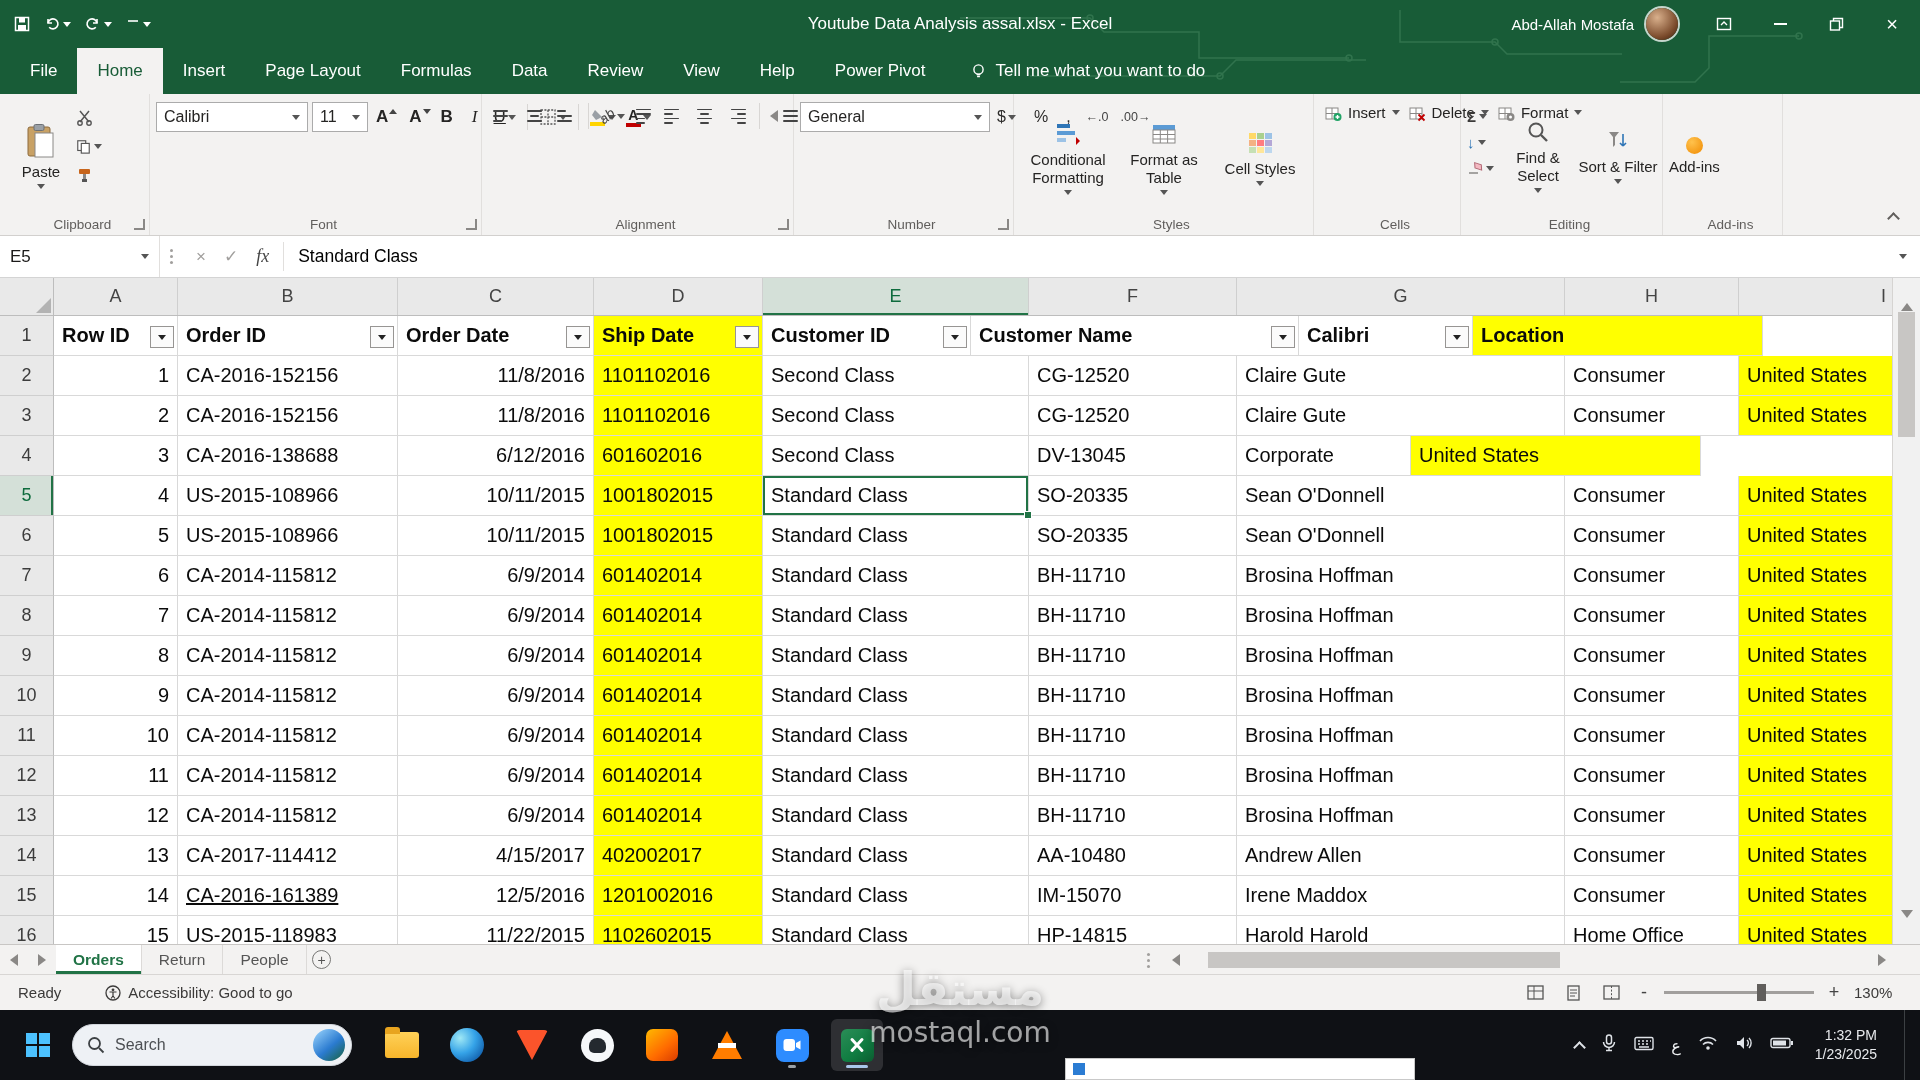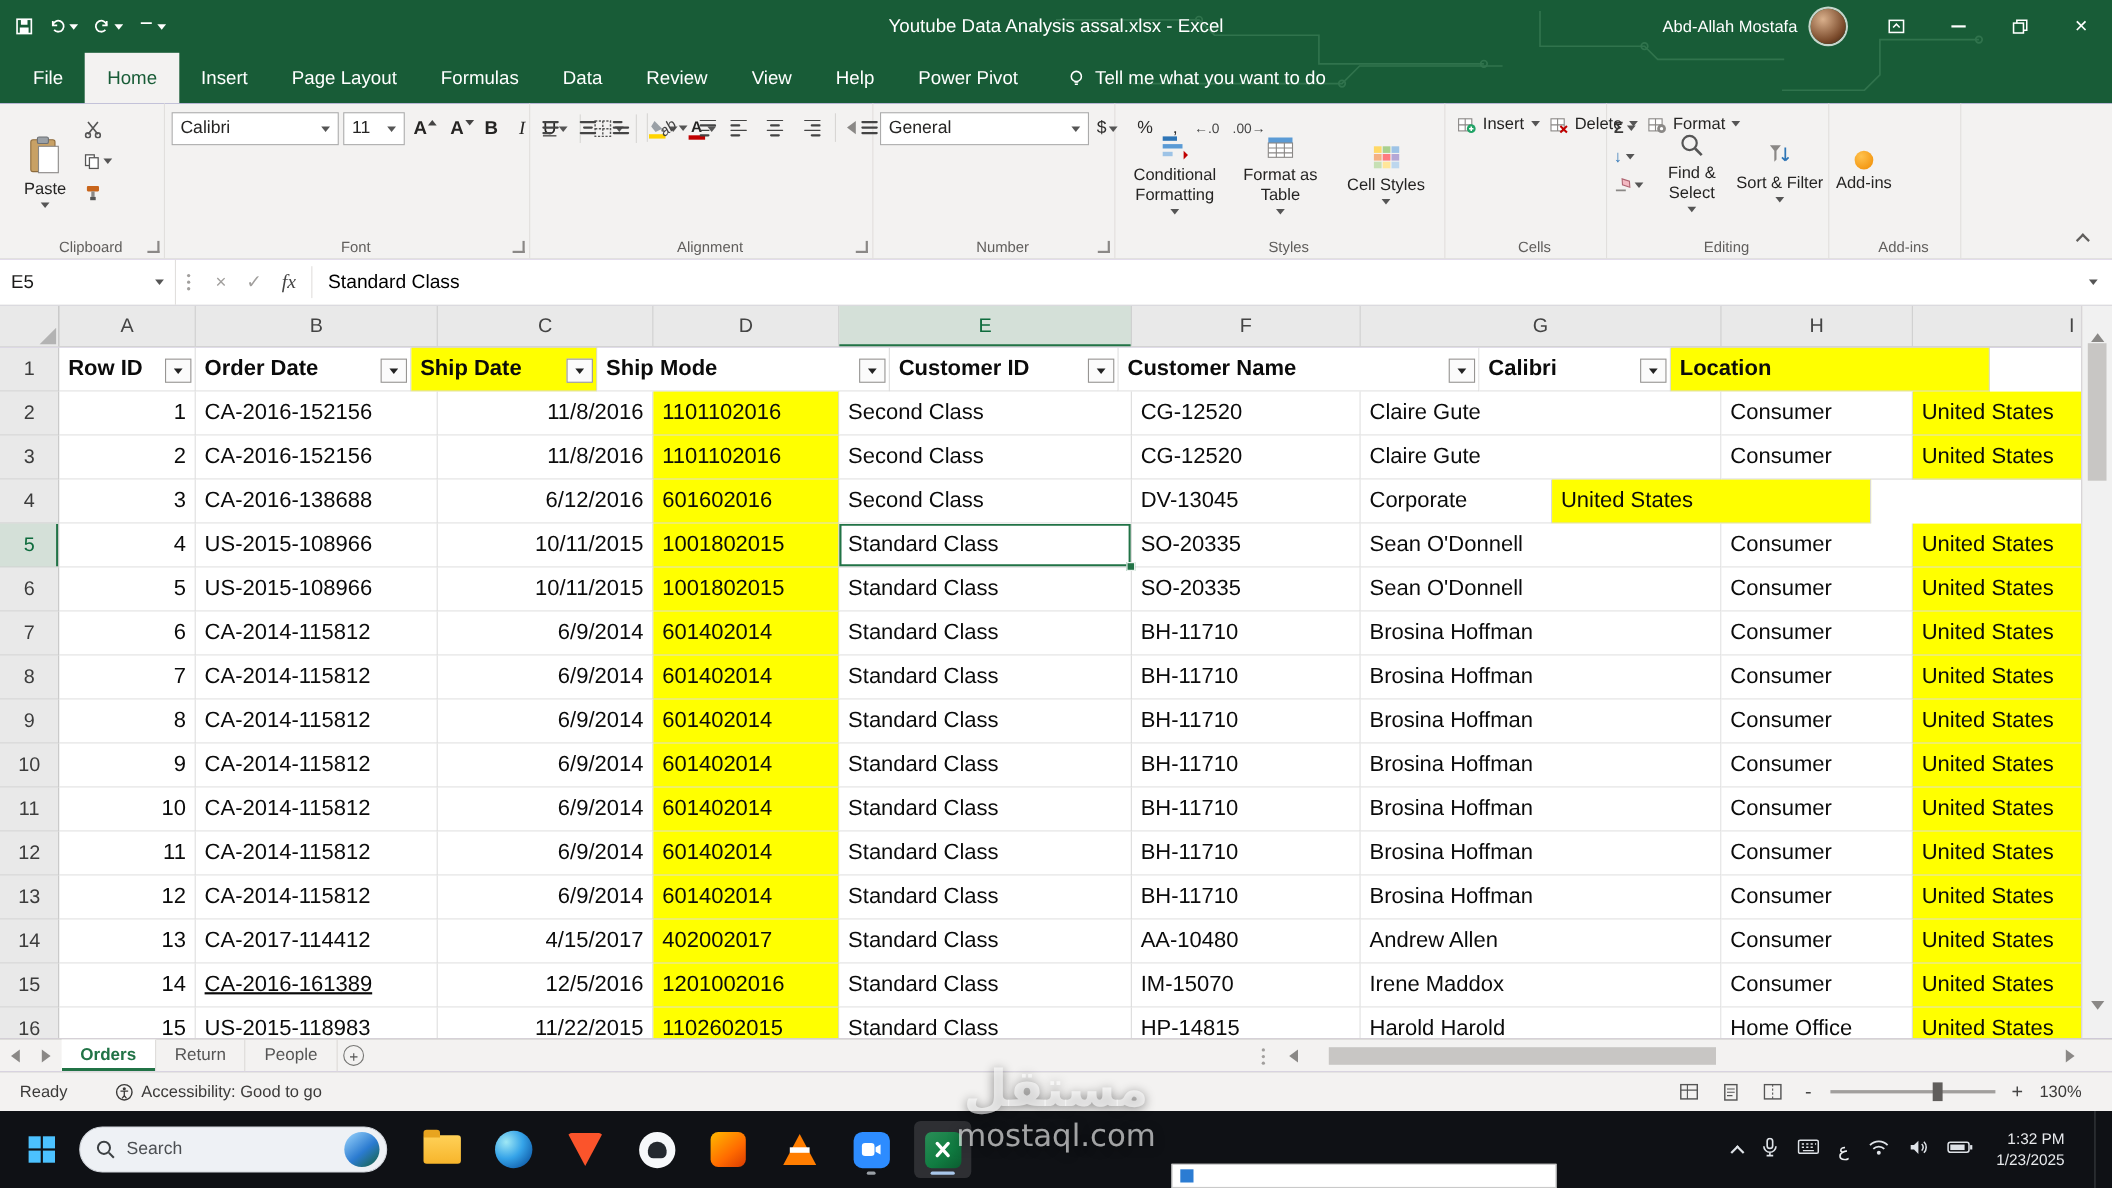--- a/index.html
+++ b/index.html
@@ -647,34 +647,34 @@
 
   <div class="gridwrap">
       <div class="grow">
         <div class="rnum">1</div>
         <div class="gcell head" style="width: 124px;">
           <span>Row ID</span>
           <span class="filterbtn">
             <i class="dda"></i>
           </span>
         </div>
+        <div class="gcell head" style="width: 220px;">
+          <span>Order ID</span>
+          <span class="filterbtn">
+            <i class="dda"></i>
+          </span>
+        </div>
         <div class="gcell head" style="width: 196px;">
           <span>Order Date</span>
           <span class="filterbtn">
             <i class="dda"></i>
           </span>
         </div>
         <div class="gcell yellow head" style="width: 169px;">
           <span>Ship Date</span>
-          <span class="filterbtn">
-            <i class="dda"></i>
-          </span>
-        </div>
-        <div class="gcell head" style="width: 266px;">
-          <span>Ship Mode</span>
           <span class="filterbtn">
             <i class="dda"></i>
           </span>
         </div>
         <div class="gcell head" style="width: 208px;">
           <span>Customer ID</span>
           <span class="filterbtn">
             <i class="dda"></i>
           </span>
         </div>

